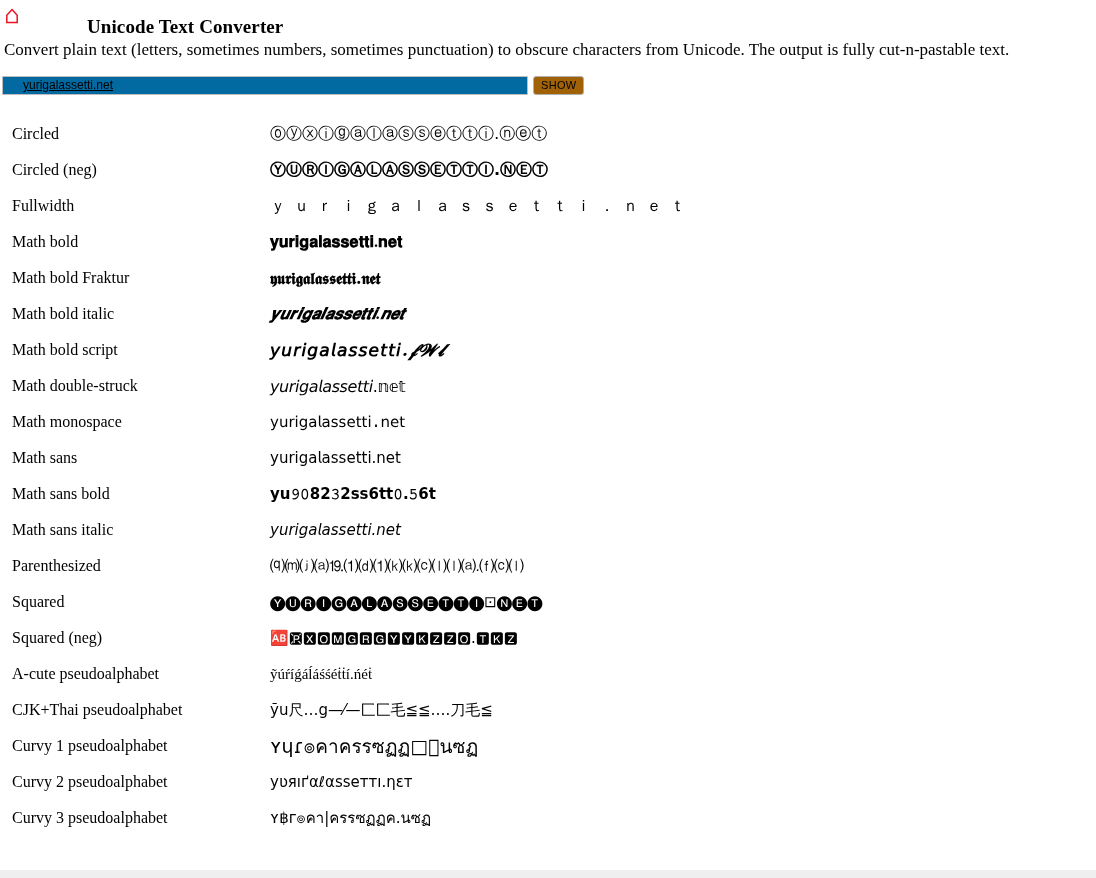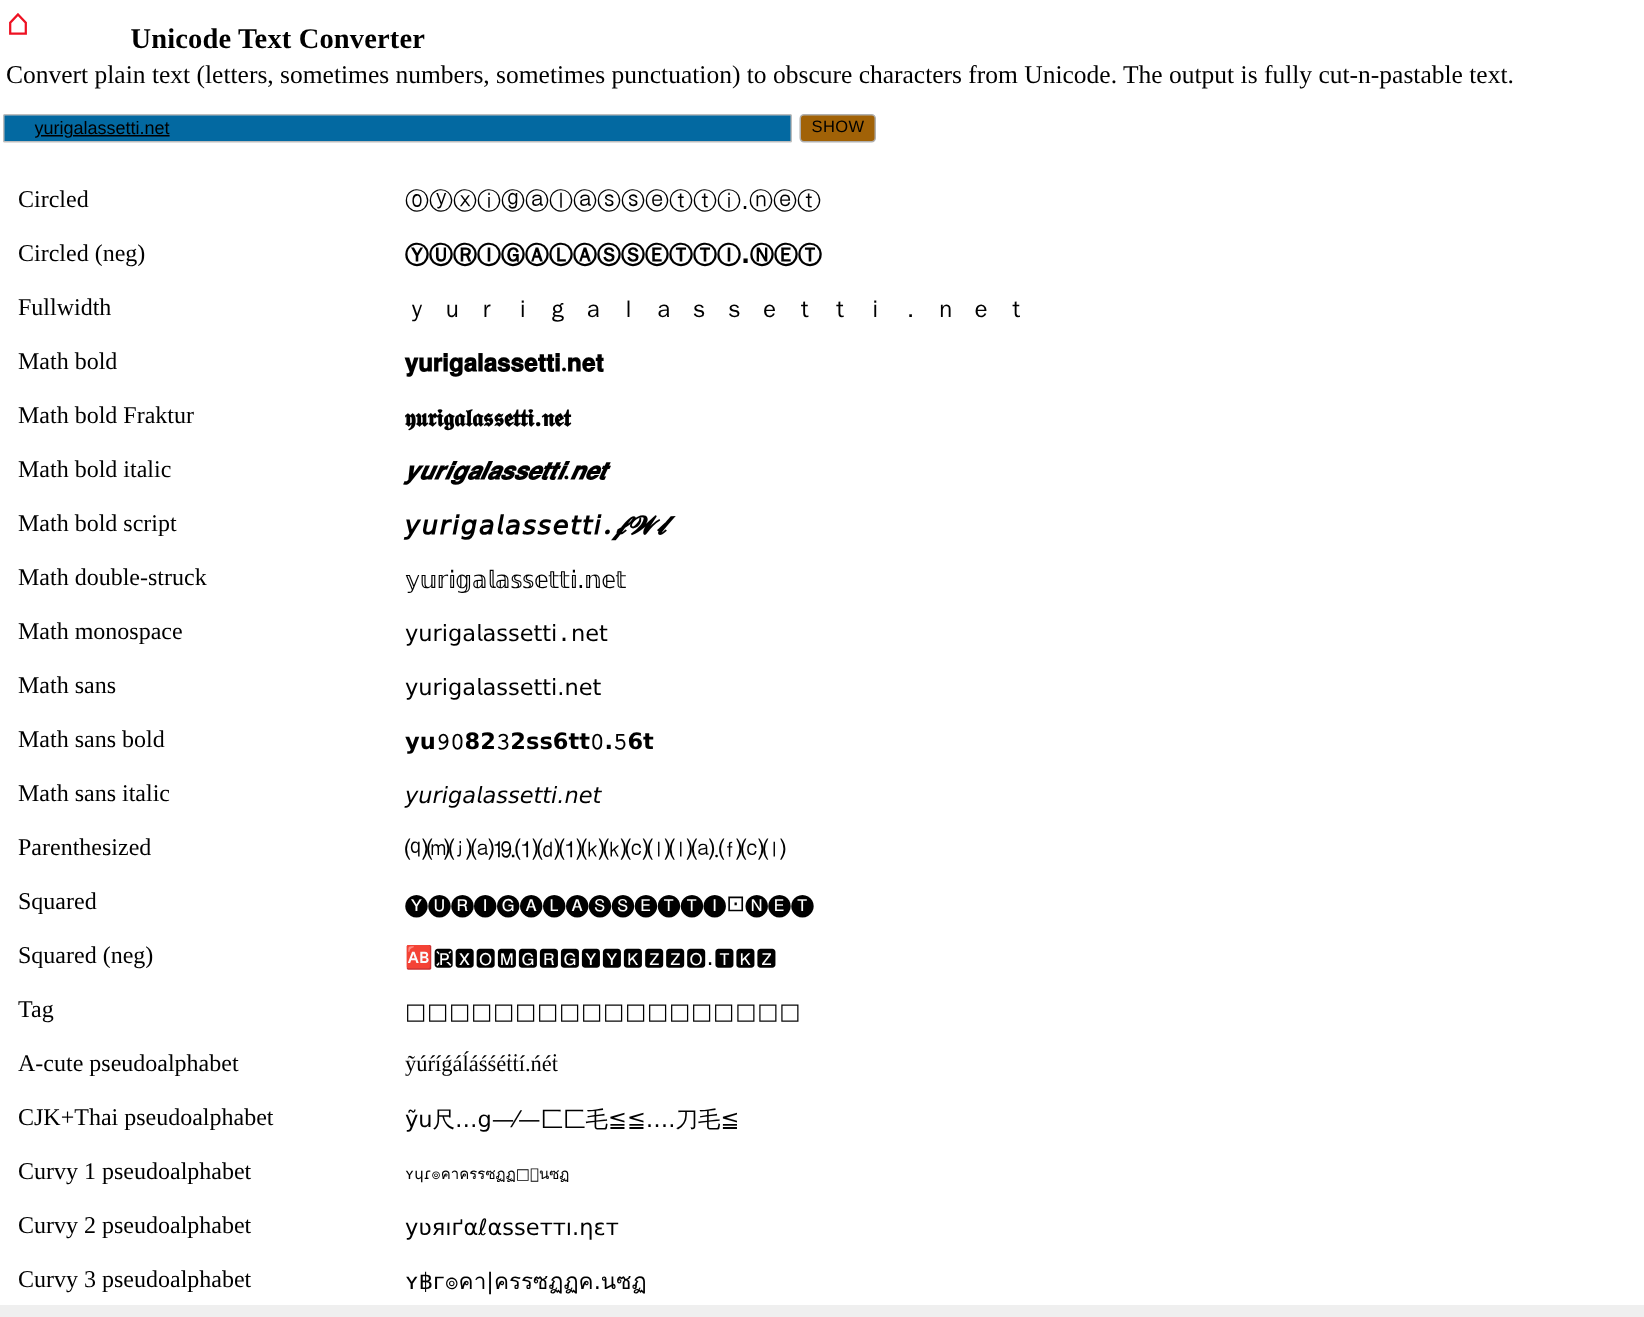--- a/index.html
+++ b/index.html
@@ -131,21 +131,21 @@
   .o-sans           { font-size: 15px; font-family: "DejaVu Sans", sans-serif; }
   .o-sansbold       { font-size: 15px; font-weight: bold; font-family: "DejaVu Sans", sans-serif; }
   .o-sansbolditalic { font-size: 15px; font-weight: bold; font-style: italic; font-family: "DejaVu Sans", sans-serif; }
   .o-sansitalic     { font-size: 15px; font-style: italic; font-family: "DejaVu Sans", sans-serif; }
   .o-paren          { font-size: 15px; font-family: "Liberation Serif", serif; letter-spacing: -0.3px; }
   .o-squared        { font-size: 15px; font-family: "DejaVu Sans", sans-serif; }
   .o-squared-neg    { font-size: 15px; font-family: "DejaVu Sans", sans-serif; }
   .o-tag            { font-size: 15px; font-family: "DejaVu Sans", sans-serif; letter-spacing: 0.5px; }
   .o-acute          { font-size: 15px; font-family: "Liberation Serif", serif; }
   .o-cjkthai        { font-size: 15px; font-family: "DejaVu Sans", sans-serif; }
-  .o-curvy1         { font-size: 10px; font-family: "DejaVu Sans", sans-serif; }
+  .o-curvy1         { font-size: 19px; font-family: "DejaVu Sans", sans-serif; }
   .o-curvy2         { font-size: 15px; font-family: "DejaVu Sans", sans-serif; }
   .o-curvy3         { font-size: 15px; font-family: "DejaVu Sans", sans-serif; }
 
   .bottom-strip {
     position: absolute;
     left: 0;
     bottom: 0;
     width: 1096px;
     height: 8px;
     background: #efefef;
@@ -195,21 +195,21 @@
       <tr>
         <td class="col-label">Math bold italic</td>
         <td class="col-output o-mbolditalic">𝒚𝒖𝒓𝒊𝒈𝒂𝒍𝒂𝒔𝒔𝒆𝒕𝒕𝒊.𝒏𝒆𝒕</td>
       </tr>
       <tr>
         <td class="col-label">Math bold script</td>
         <td class="col-output o-mboldscript">𝘺𝘶𝘳𝘪𝘨𝘢𝘭𝘢𝘴𝘴𝘦𝘵𝘵𝘪.𝓯𝓦𝓵</td>
       </tr>
       <tr>
         <td class="col-label">Math double-struck</td>
-        <td class="col-output o-dstruck">𝕪𝕦𝕣𝕚𝕘𝕒𝕝𝕒𝕤𝕤𝕖𝕥𝕥𝕚.𝕟𝕖𝕥</td>
+        <td class="col-output o-dstruck">𝘺𝘶𝘳𝘪𝘨𝘢𝘭𝘢𝘴𝘴𝘦𝘵𝘵𝘪.𝕟𝕖𝕥</td>
       </tr>
       <tr>
         <td class="col-label">Math monospace</td>
         <td class="col-output o-mono">𝗒𝗎𝗋𝗂𝗀𝖺𝗅𝖺𝗌𝗌𝖾𝗍𝗍𝗂.𝗇𝖾𝗍</td>
       </tr>
       <tr>
         <td class="col-label">Math sans</td>
         <td class="col-output o-sans">𝗒𝗎𝗋𝗂𝗀𝖺𝗅𝖺𝗌𝗌𝖾𝗍𝗍𝗂.𝗇𝖾𝗍</td>
       </tr>
       <tr>
@@ -226,24 +226,20 @@
       </tr>
       <tr>
         <td class="col-label">Squared</td>
         <td class="col-output o-squared">🅨🅤🅡🅘🅖🅐🅛🅐🅢🅢🅔🅣🅣🅘⊡🅝🅔🅣</td>
       </tr>
       <tr>
         <td class="col-label">Squared (neg)</td>
         <td class="col-output o-squared-neg">🆎🆊🆇🅾🅼🅶🆁🅶🆈🆈🅺🆉🆉🅾.🆃🅺🆉</td>
       </tr>
       <tr>
-        <td class="col-label">Tag</td>
-        <td class="col-output o-tag">□□□□□□□□□□□□□□□□□□</td>
-      </tr>
-      <tr>
         <td class="col-label">A-cute pseudoalphabet</td>
         <td class="col-output o-acute">ỹúŕíǵáĺáśśéṫṫí.ńéṫ</td>
       </tr>
       <tr>
         <td class="col-label">CJK+Thai pseudoalphabet</td>
         <td class="col-output o-cjkthai">ỹu尺…g—⁄—匚匚毛≦≦….刀毛≦</td>
       </tr>
       <tr>
         <td class="col-label">Curvy 1 pseudoalphabet</td>
         <td class="col-output o-curvy1">ʏɥɾ๏คาครรซฏฏ□ินซฏ</td>

